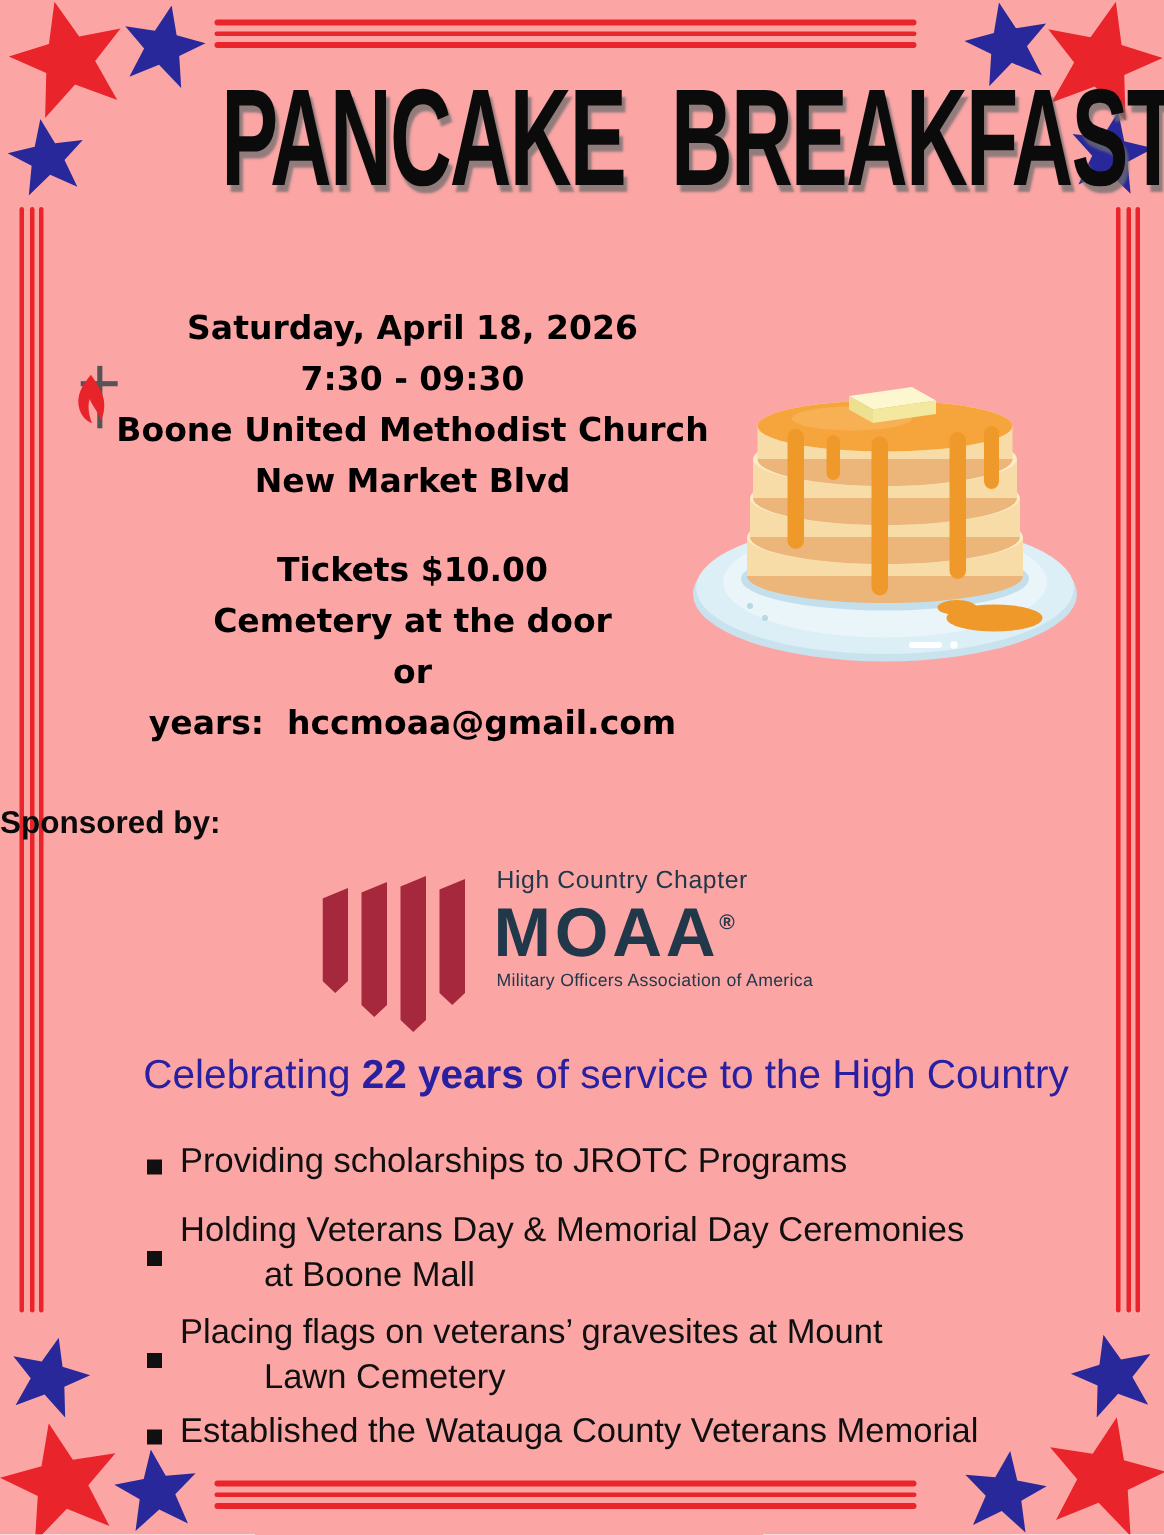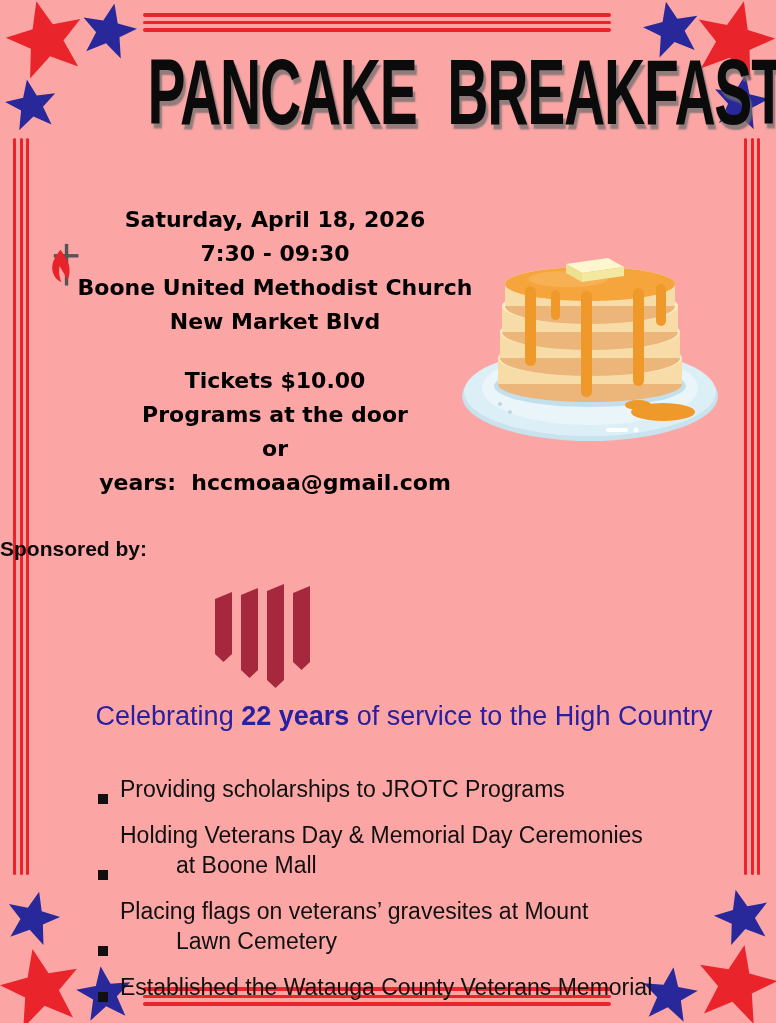--- a/index.html
+++ b/index.html
@@ -44,21 +44,21 @@
   .moaa-reg{font-size:14px;vertical-align:18px;font-weight:700;}
   .moaa-full{font-size:11.8px;letter-spacing:.2px;margin:2px 0 0 2px;}
 
   
   .tagline{position:absolute;top:701px;left:16px;width:776px;text-align:center;
            font-size:27px;color:#2820A0;}
   .tagline b{font-weight:700;}
 
   
   .bullets{position:absolute;left:98px;top:758px;width:640px;font-size:23px;color:#101010;line-height:30px;}
-  .bullet-item{display:flex;align-items:flex-end;margin-top:16px;}
+  .bullet-item{display:flex;align-items:center;}
   .bullet-item.m1{margin-bottom:16px;}
   .bullet-item.m2{margin-bottom:8px;}
   .bullet-item.m3{margin-bottom:6px;}
   .sq{flex:0 0 auto;width:10px;height:10px;background:#101010;margin:10px 12px 0 0;}
   .bullet-line2{padding-left:56px;}
   .bullet-line2:empty{display:none;}
 </style>
 </head>
 <body>
 
@@ -158,34 +158,39 @@
     <polygon points="108,18 124,27 124,36 108,27" fill="#EDE090"></polygon>
 
     <rect x="148" y="182" width="22" height="4" rx="2" fill="#FFFFFF"></rect>
     <circle cx="178" cy="184" r="2.5" fill="#FFFFFF"></circle>
     <circle cx="42" cy="158" r="2" fill="#B9D8E6"></circle>
     <circle cx="52" cy="166" r="2" fill="#B9D8E6"></circle>
   </svg>
 
   <div class="tickets">
     <div>Tickets $10.00</div>
-    <div>Programs at the door</div>
+    <div>Cemetery at the door</div>
     <div>or</div>
     <div class="email">years:  hccmoaa@gmail.com</div>
   </div>
 
   <div class="sponsored">Sponsored by:</div>
 
   <div class="moaa">
     <svg class="moaa-emblem" width="106" height="108" viewBox="0 0 106 108">
       <polygon points="0,15 17,8  17,70  8.5,78  0,70" fill="#A5283C"></polygon>
       <polygon points="26,11 43,4 43,86  34.5,94 26,86" fill="#A5283C"></polygon>
       <polygon points="52,7  69,0 69,96  60.5,104 52,96" fill="#A5283C"></polygon>
       <polygon points="78,9  95,2 95,78  86.5,86 78,78" fill="#A5283C"></polygon>
     </svg>
+    <div class="moaa-text">
+      <div class="moaa-chapter">High Country Chapter</div>
+      <div><span class="moaa-word">MOAA</span><span class="moaa-reg">®</span></div>
+      <div class="moaa-full">Military Officers Association of America</div>
+    </div>
   </div>
 
   <div class="tagline"><span>Celebrating </span><b>22 years</b><span> of service to the High Country</span></div>
 
   <div class="bullets">
     <div class="bullet-item m1">
       <span class="sq"></span>
       <div>
         <div>Providing scholarships to JROTC Programs</div>
 

